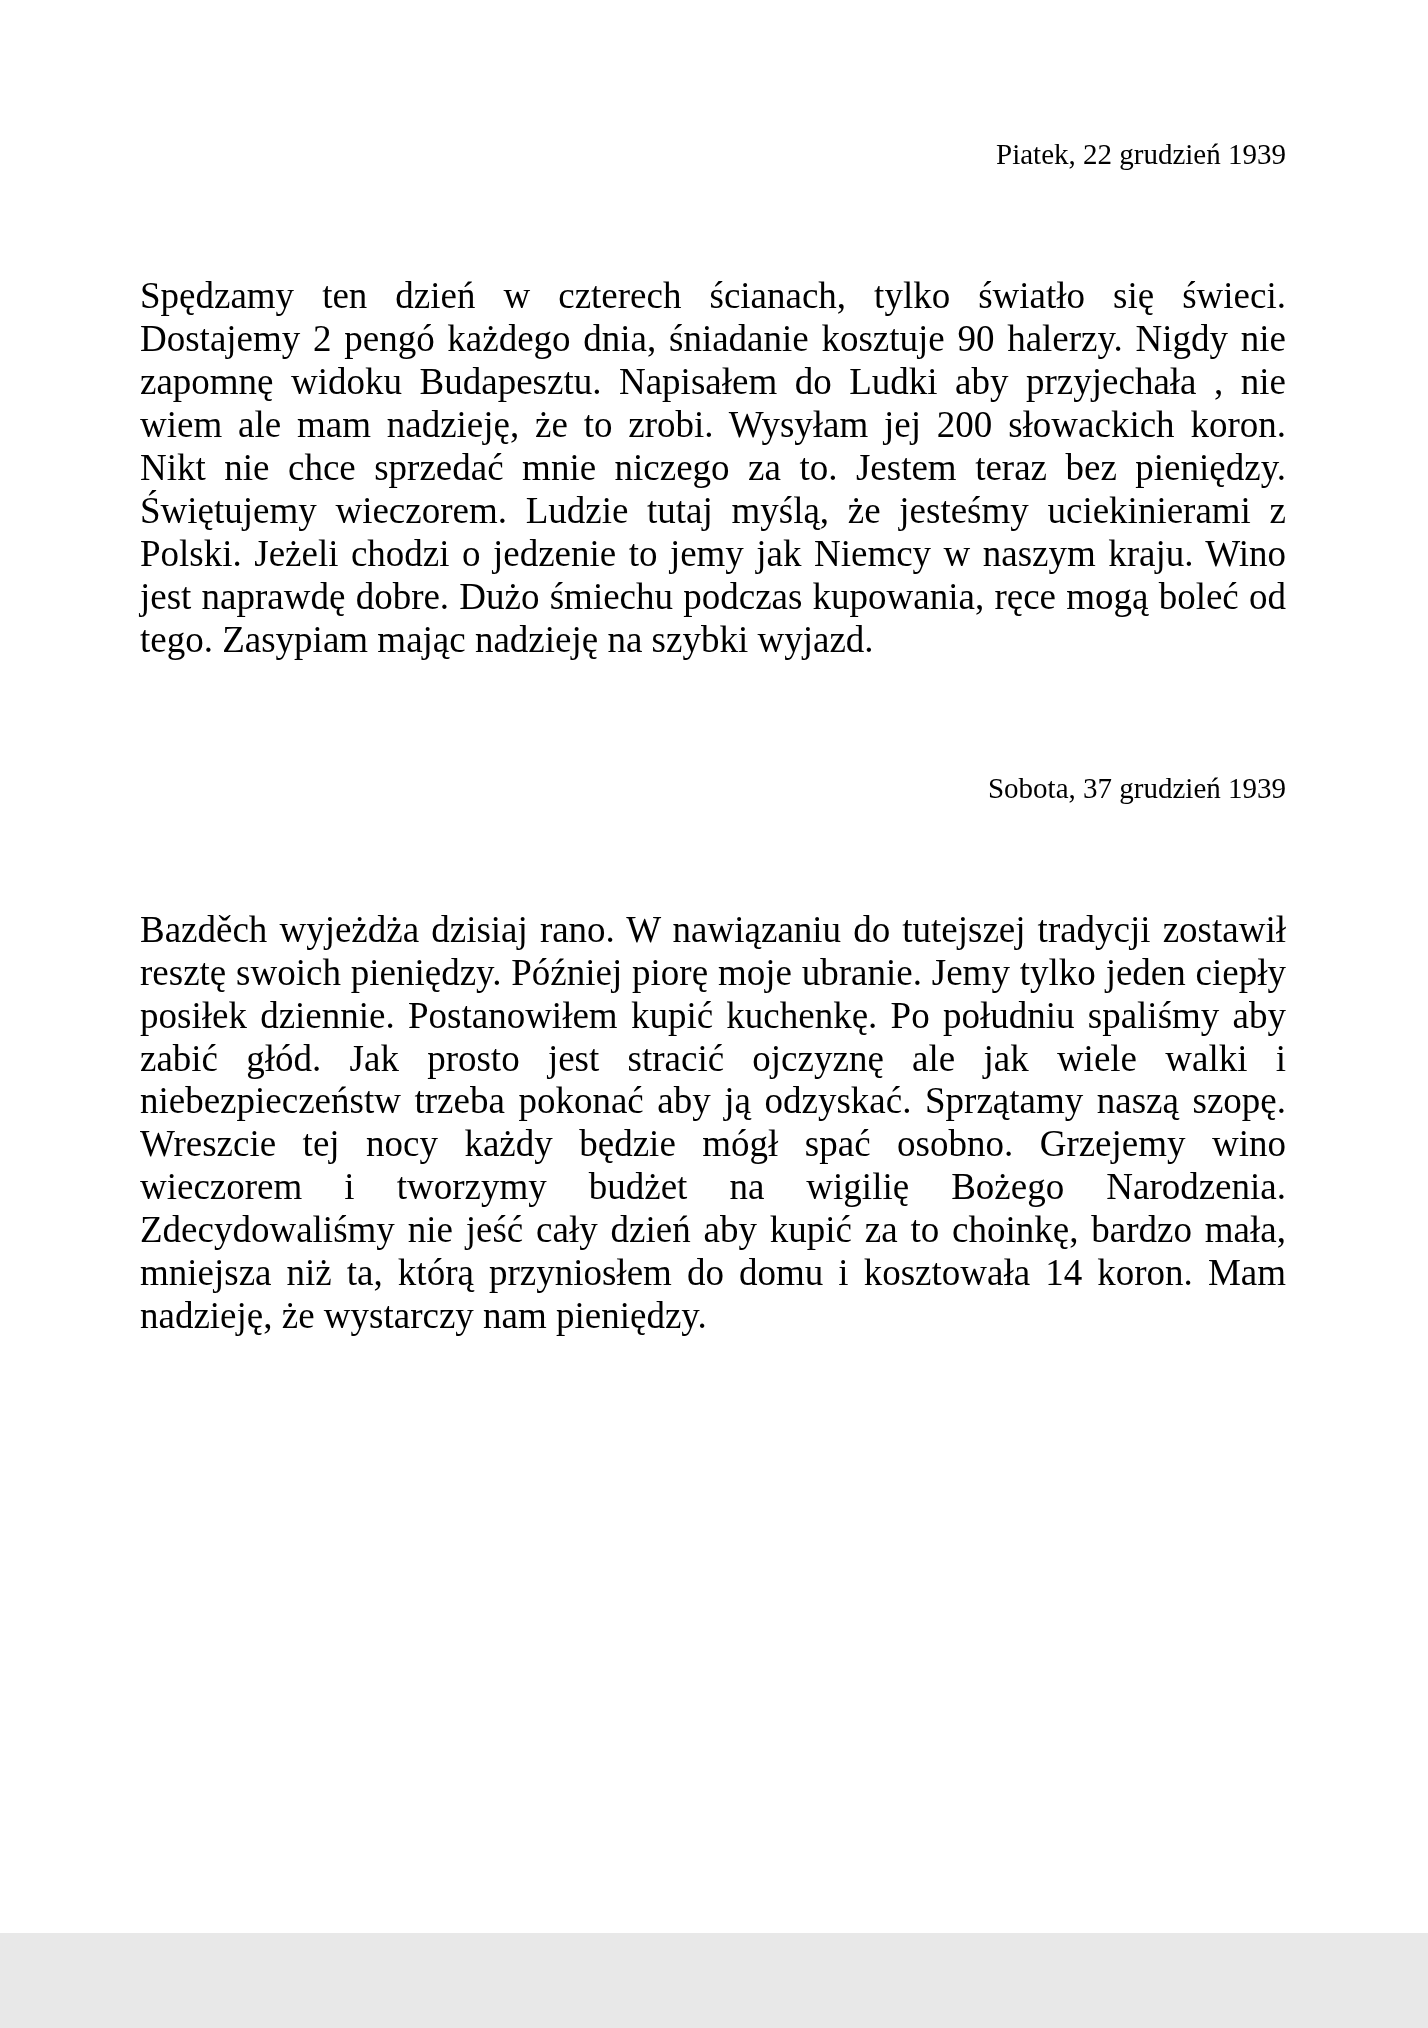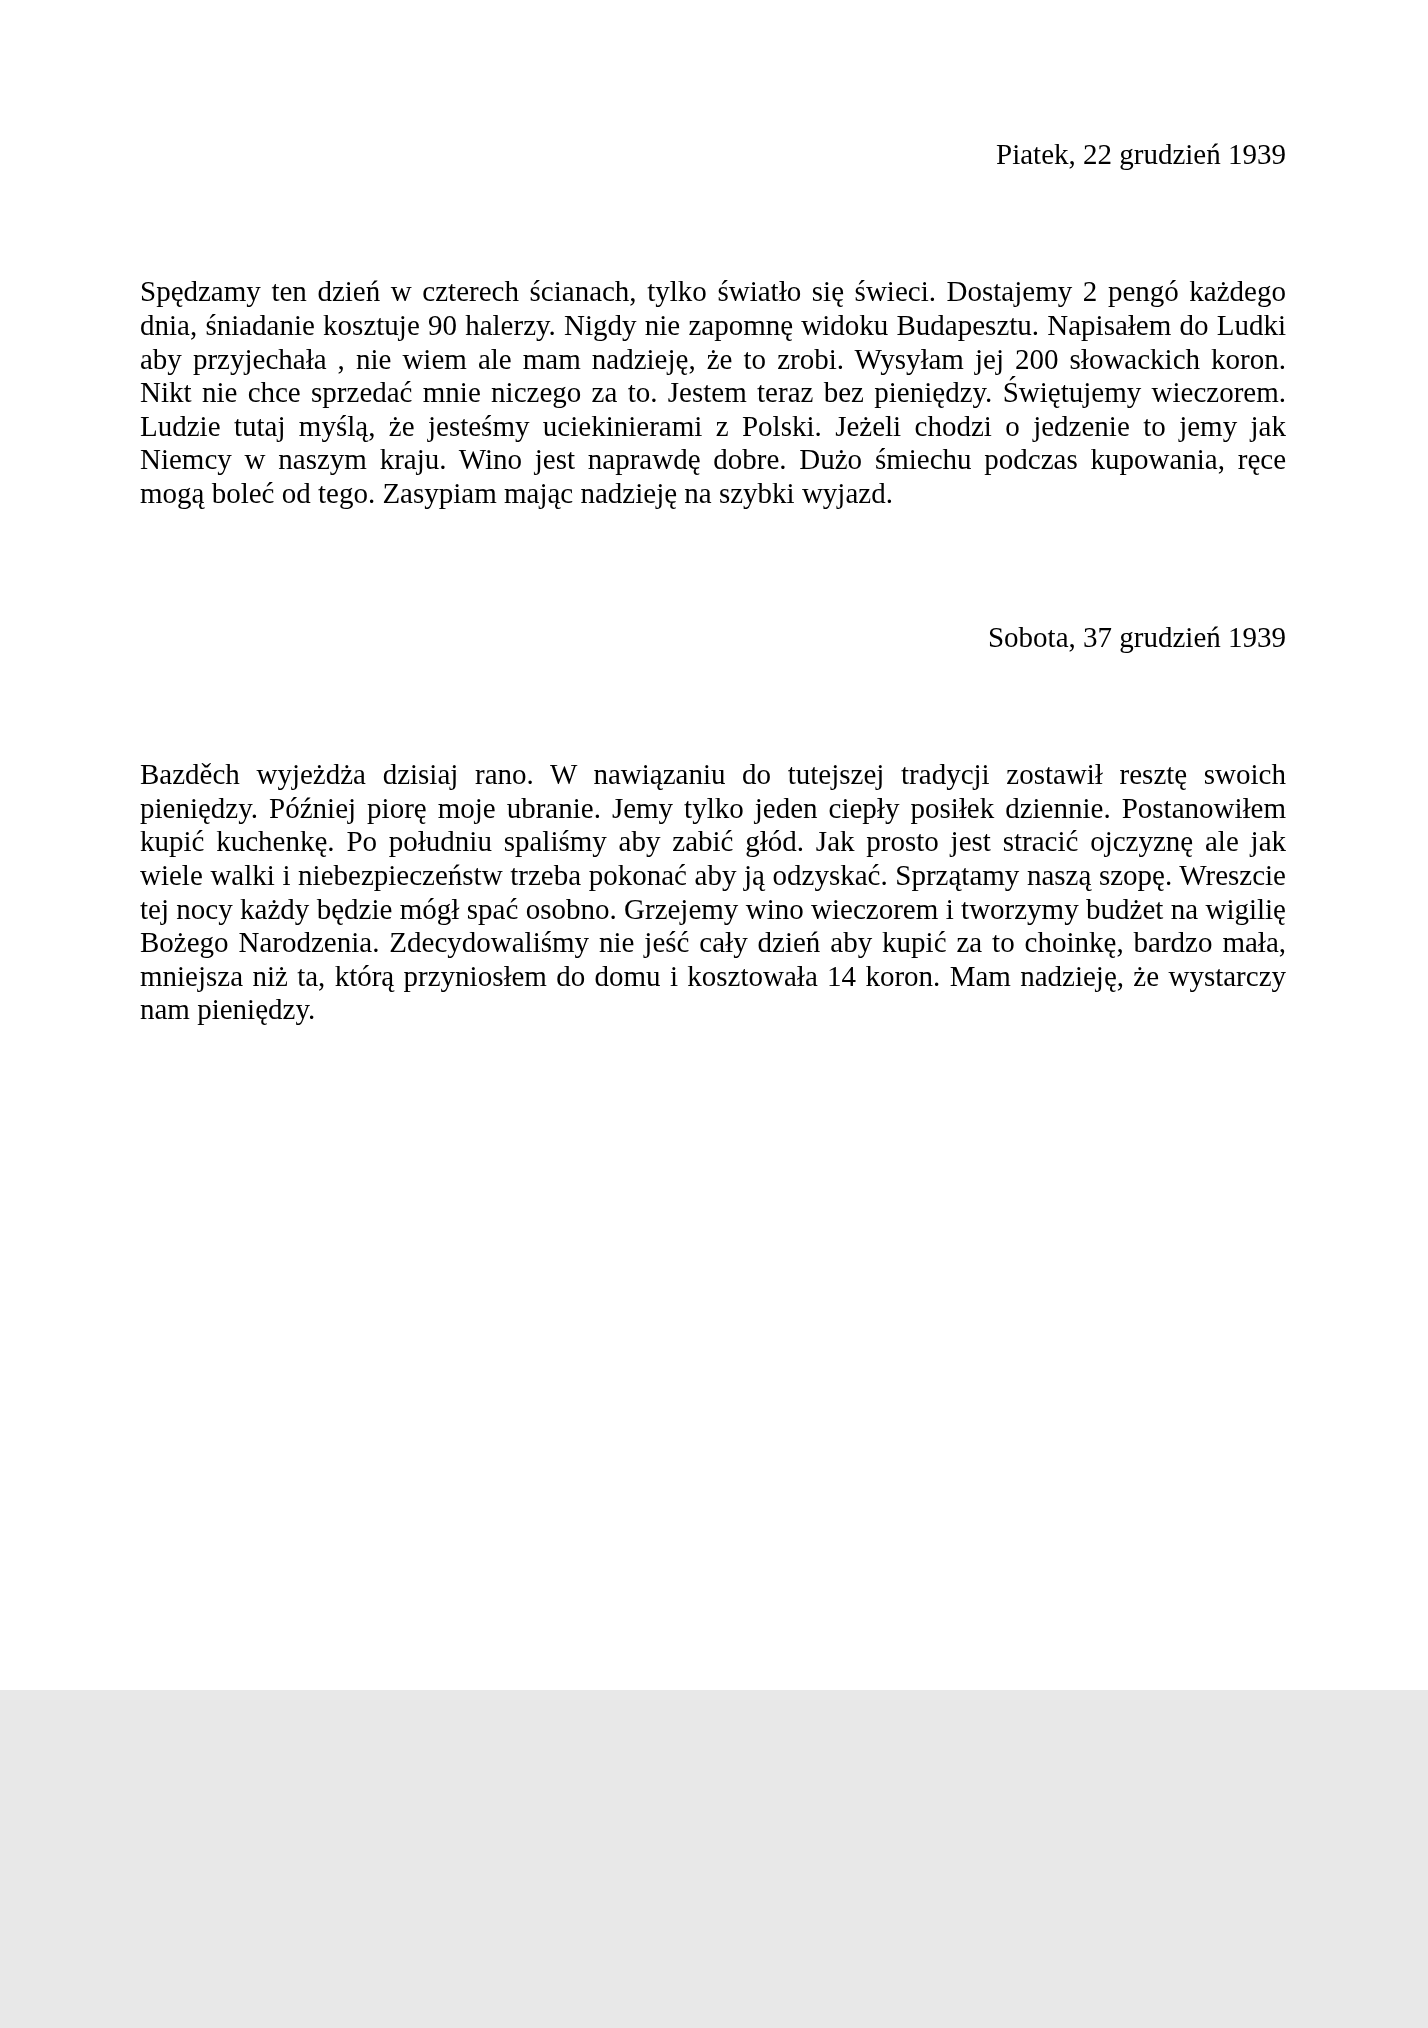--- a/index.html
+++ b/index.html
@@ -7,37 +7,37 @@
     padding: 0;
     background: #e8e8e8;
   }
   body {
     font-family: "Liberation Serif", "DejaVu Serif", serif;
     color: #000;
   }
   .page {
     position: relative;
     width: 1428px;
-    height: 1690px;
+    height: 1933px;
     margin: 0 auto;
     background: #ffffff;
     box-sizing: border-box;
     padding: 138px 142px 0 140px;
     overflow: hidden;
   }
   .entry-date {
     text-align: right;
     font-size: 29px;
     line-height: 1.15;
     margin: 0 0 104px 0;
   }
   .entry-body {
     text-align: justify;
     text-justify: inter-word;
-    font-size: 29px;
+    font-size: 37px;
     line-height: 1.16;
     margin: 0 0 110px 0;
   }
 </style>
 </head>
 <body>
 
 <div class="page">
 
   <section class="entry">

